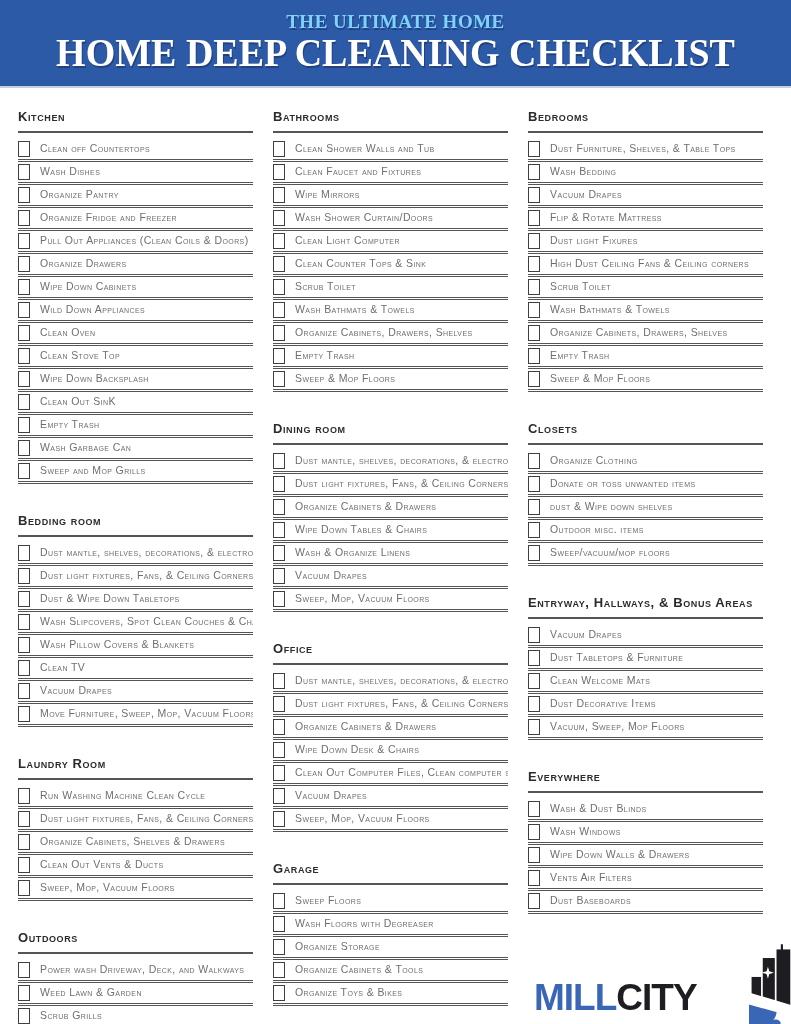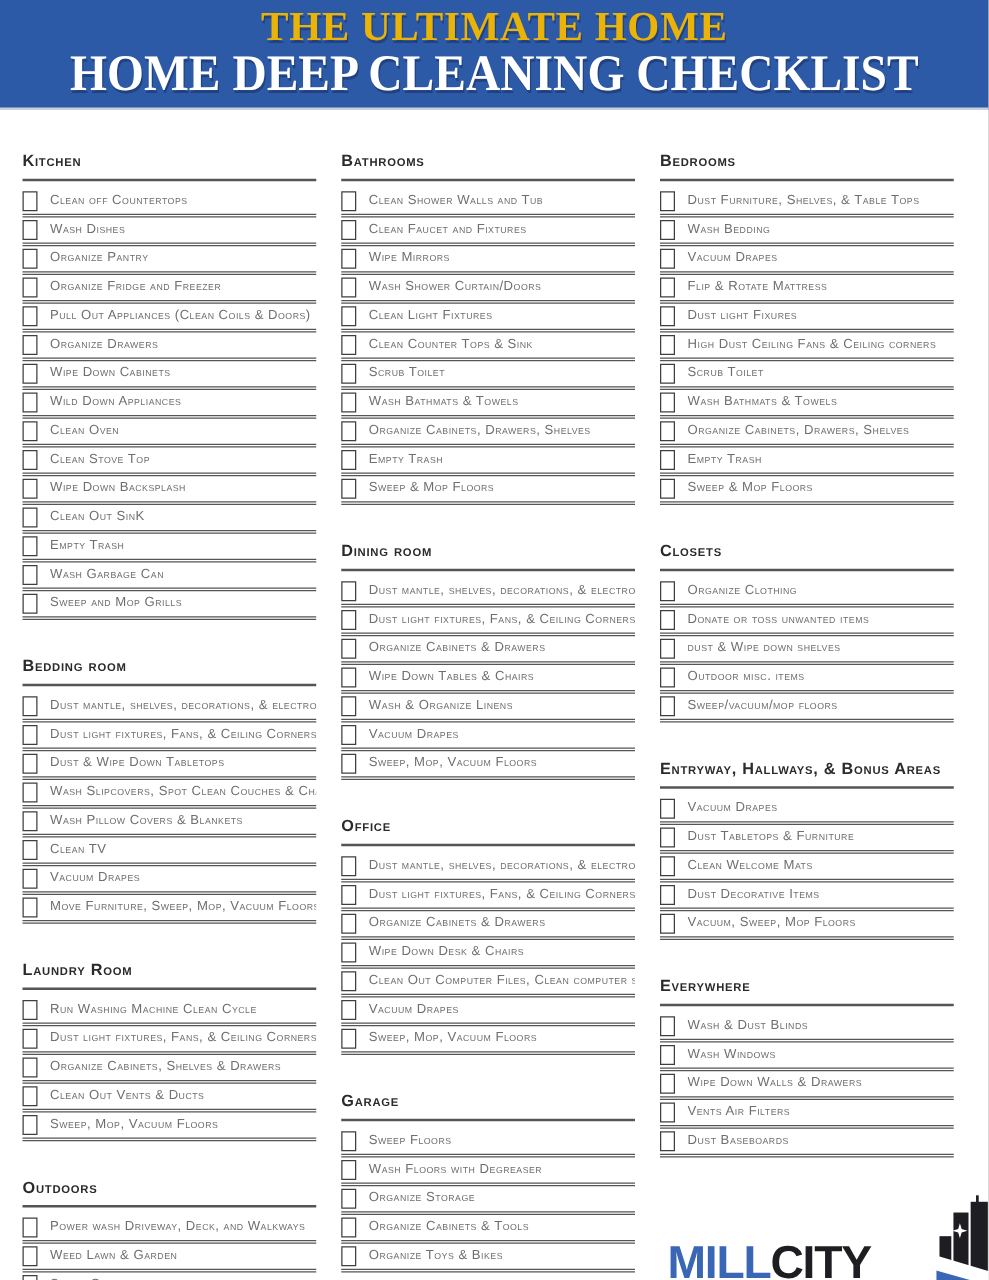--- a/index.html
+++ b/index.html
@@ -17,36 +17,36 @@
     background:#ffffff;overflow:hidden;
   }
   
   .banner{
     height:88px;background:var(--header-blue);
     display:flex;flex-direction:column;align-items:center;justify-content:center;
     border-bottom:2px solid #c9cfdb;
   }
   .banner .sub{
     font-family:"Liberation Serif",serif;font-weight:bold;
-    color:#eab308;font-size:33px;letter-spacing:.5px;line-height:1.05;
+    color:#7dd3fc;font-size:19px;letter-spacing:.5px;line-height:1.05;
     text-shadow:1px 2px 0 rgba(20,35,80,.45);
   }
   .banner .main{
     font-family:"Liberation Serif",serif;font-weight:bold;
     color:#ffffff;font-size:38px;letter-spacing:0;line-height:1.1;
     text-shadow:1px 2px 0 rgba(20,35,80,.45);
     transform:scaleY(1.08);
   }
   
   .content{
     display:flex;gap:20px;padding:10px 28px 0 18px;
   }
   .col{width:235px;flex:0 0 235px;}
   .section{margin-top:26px;}
-  .section:first-child{margin-top:20px;}
+  .section:first-child{margin-top:8px;}
   .section-title{
     font-variant:small-caps;font-weight:bold;font-size:13px;
     letter-spacing:.6px;color:var(--title-text);
     padding:3px 0 7px 0;
   }
   .section-rule{border-top:2px solid var(--line);margin-bottom:6px;}
   .item{
     display:flex;align-items:center;
     padding:4px 0 4px 0;
     border-bottom:3px double var(--line);
@@ -255,21 +255,21 @@
           <div class="item">
             <span class="checkbox"></span>
             <span class="item-label">Wipe Mirrors</span>
           </div>
           <div class="item">
             <span class="checkbox"></span>
             <span class="item-label">Wash Shower Curtain/Doors</span>
           </div>
           <div class="item">
             <span class="checkbox"></span>
-            <span class="item-label">Clean Light Fixtures</span>
+            <span class="item-label">Clean Light Computer</span>
           </div>
           <div class="item">
             <span class="checkbox"></span>
             <span class="item-label">Clean Counter Tops &amp; Sink</span>
           </div>
           <div class="item">
             <span class="checkbox"></span>
             <span class="item-label">Scrub Toilet</span>
           </div>
           <div class="item">

